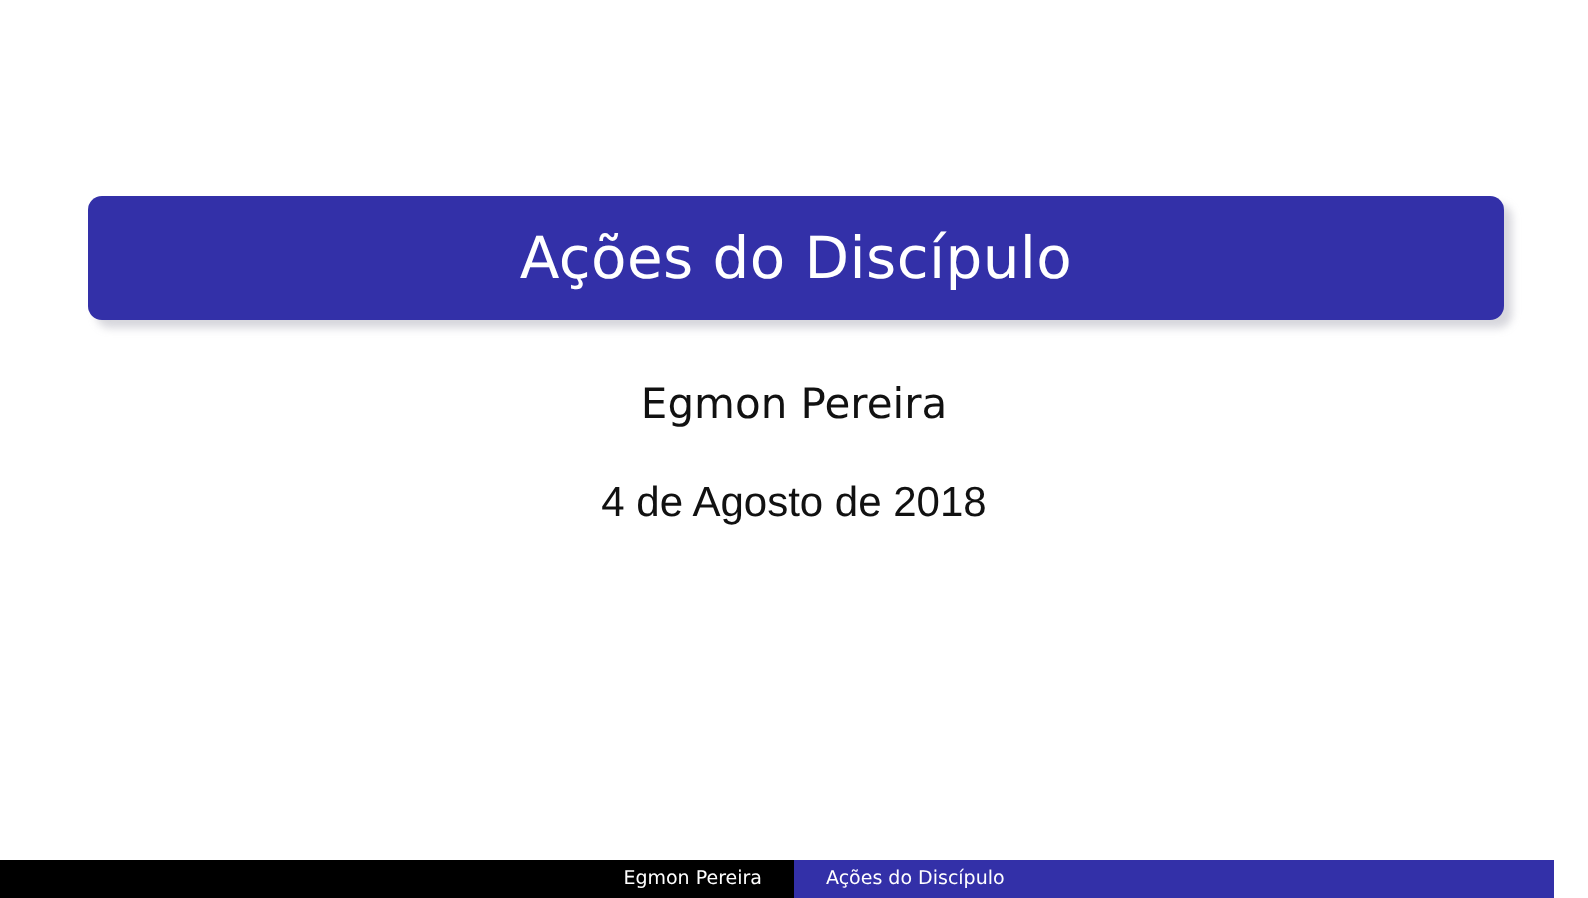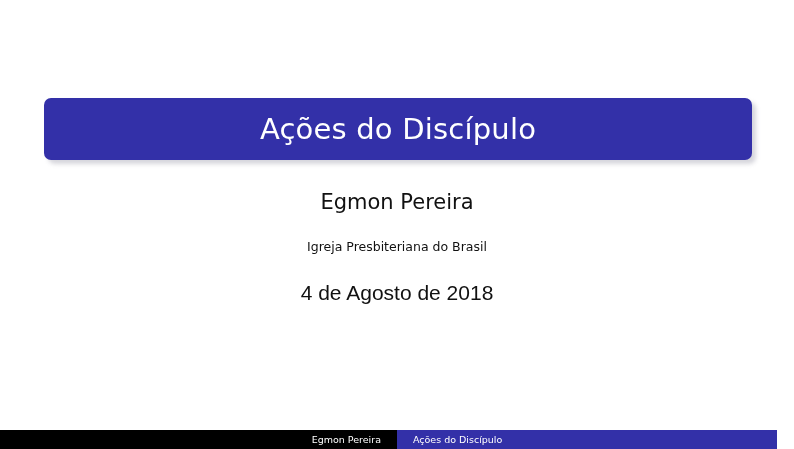--- a/index.html
+++ b/index.html
@@ -153,21 +153,20 @@
 
 <div class="slide">
 
   <div class="title-shadow"></div>
   <div class="title-box">
     <span class="title-text">Ações do Discípulo</span>
   </div>
 
   <div class="meta">
     <div class="author">Egmon Pereira</div>
-    <div class="institute">Igreja Presbiteriana do Brasil</div>
     <div class="date">4 de Agosto de 2018</div>
   </div>
 
 
   <div class="footer">
     <div class="footer-left">
       <span class="footer-text">Egmon Pereira</span>
     </div>
     <div class="footer-right">
       <span class="footer-text">Ações do Discípulo</span>

